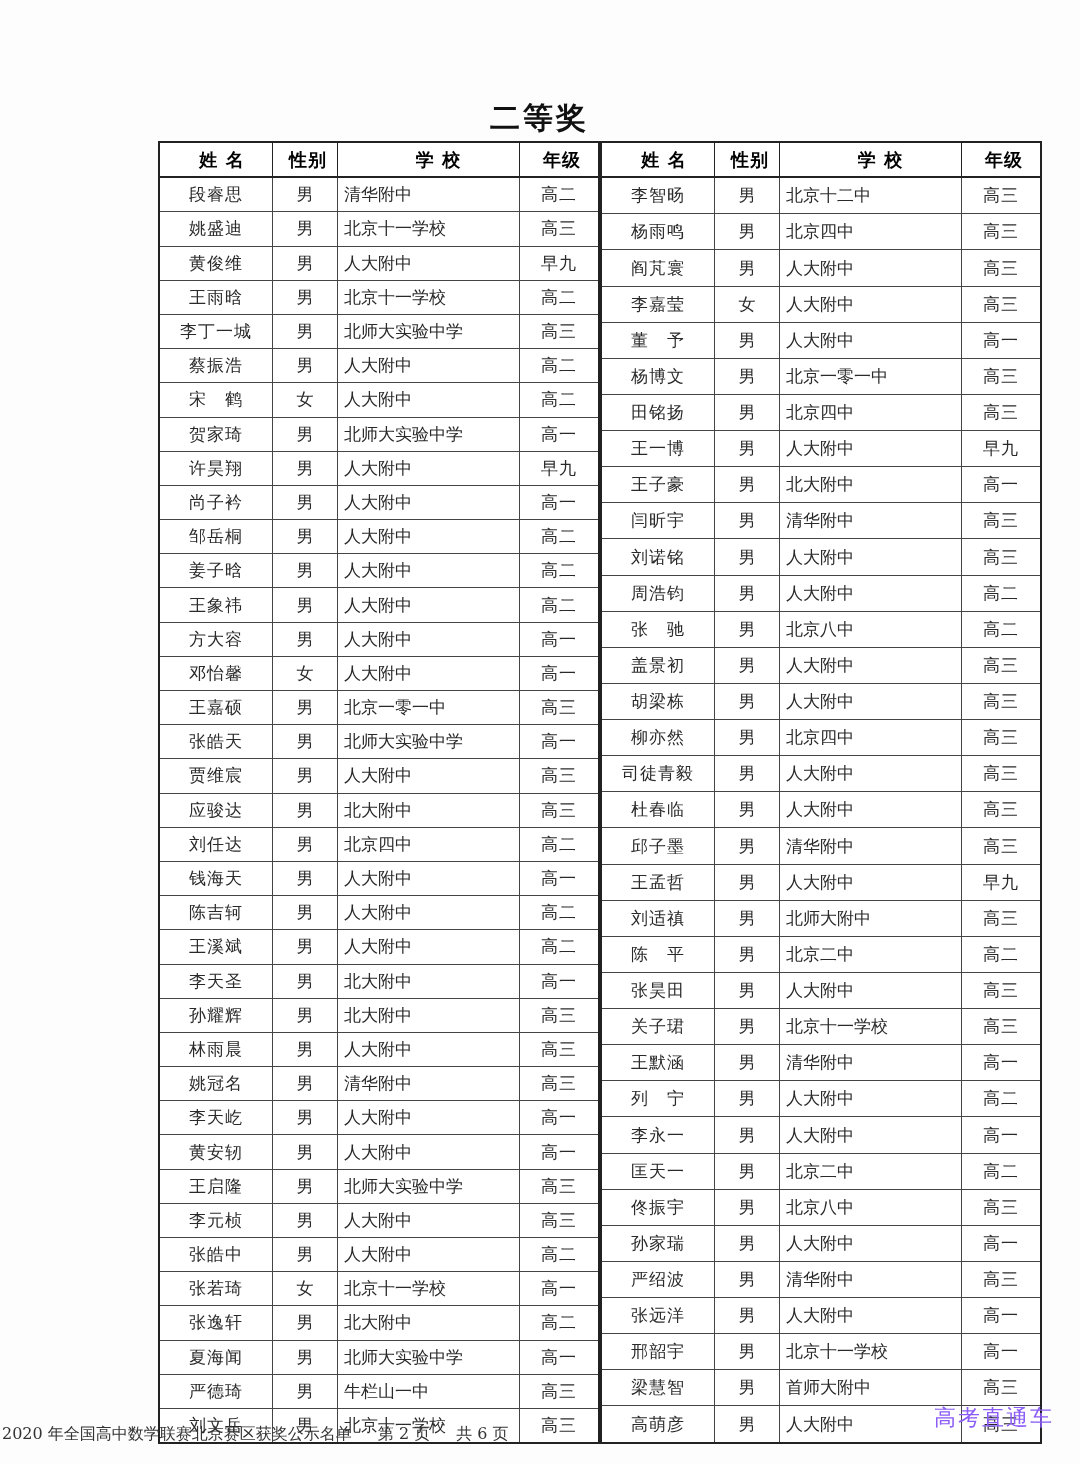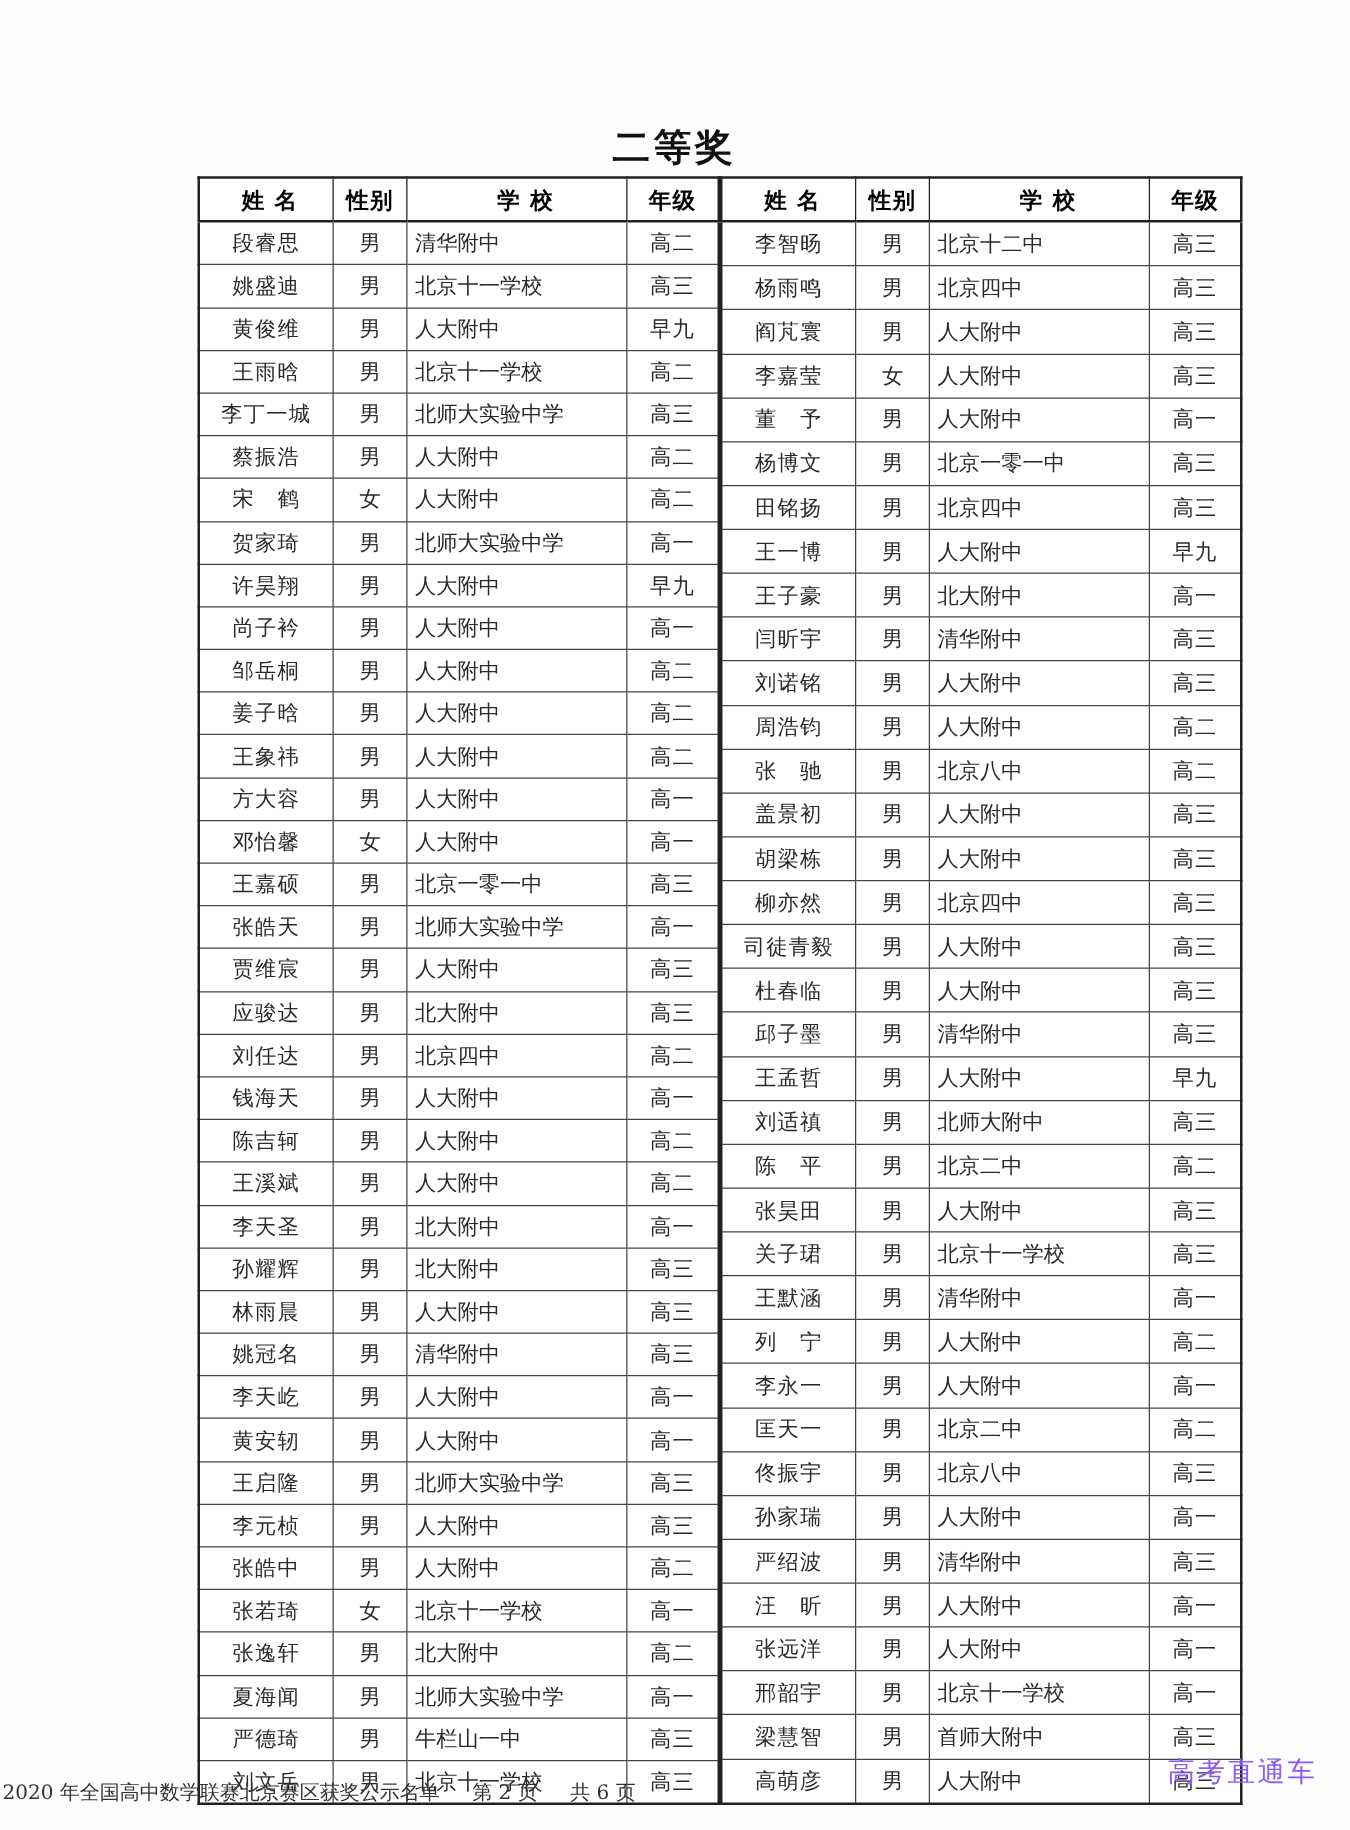--- a/index.html
+++ b/index.html
@@ -57,20 +57,21 @@
     font-family: "DejaVu Serif", "Liberation Serif", serif;
   }
   table.award thead th {
     border: 1px solid #222;
     border-bottom-width: 2px;
     font-weight: bold;
     font-size: 18px;
     color: #000;
     text-align: center;
     letter-spacing: 1px;
+    padding-left: 12px;
   }
   table.award {
     border: 2px solid #222;
   }
   .c-name   { width: 94px;  text-align: center; letter-spacing: 1px; }
   .c-gender { width: 46px;  text-align: center; }
   .c-school { width: 163px; text-align: left; padding-left: 10px; }
   .c-grade  { width: 60px;  text-align: center; letter-spacing: 1px; }
   th.c-name { letter-spacing: 6px; text-indent: 6px; }
   th.c-school { text-align: center; letter-spacing: 14px; text-indent: 14px; }
@@ -530,26 +531,20 @@
             <td class="c-school">人大附中</td>
             <td class="c-grade">高一</td>
           </tr>
           <tr>
             <td class="c-name">严绍波</td>
             <td class="c-gender">男</td>
             <td class="c-school">清华附中</td>
             <td class="c-grade">高三</td>
           </tr>
           <tr>
-            <td class="c-name">汪　昕</td>
-            <td class="c-gender">男</td>
-            <td class="c-school">人大附中</td>
-            <td class="c-grade">高一</td>
-          </tr>
-          <tr>
             <td class="c-name">张远洋</td>
             <td class="c-gender">男</td>
             <td class="c-school">人大附中</td>
             <td class="c-grade">高一</td>
           </tr>
           <tr>
             <td class="c-name">邢韶宇</td>
             <td class="c-gender">男</td>
             <td class="c-school">北京十一学校</td>
             <td class="c-grade">高一</td>

